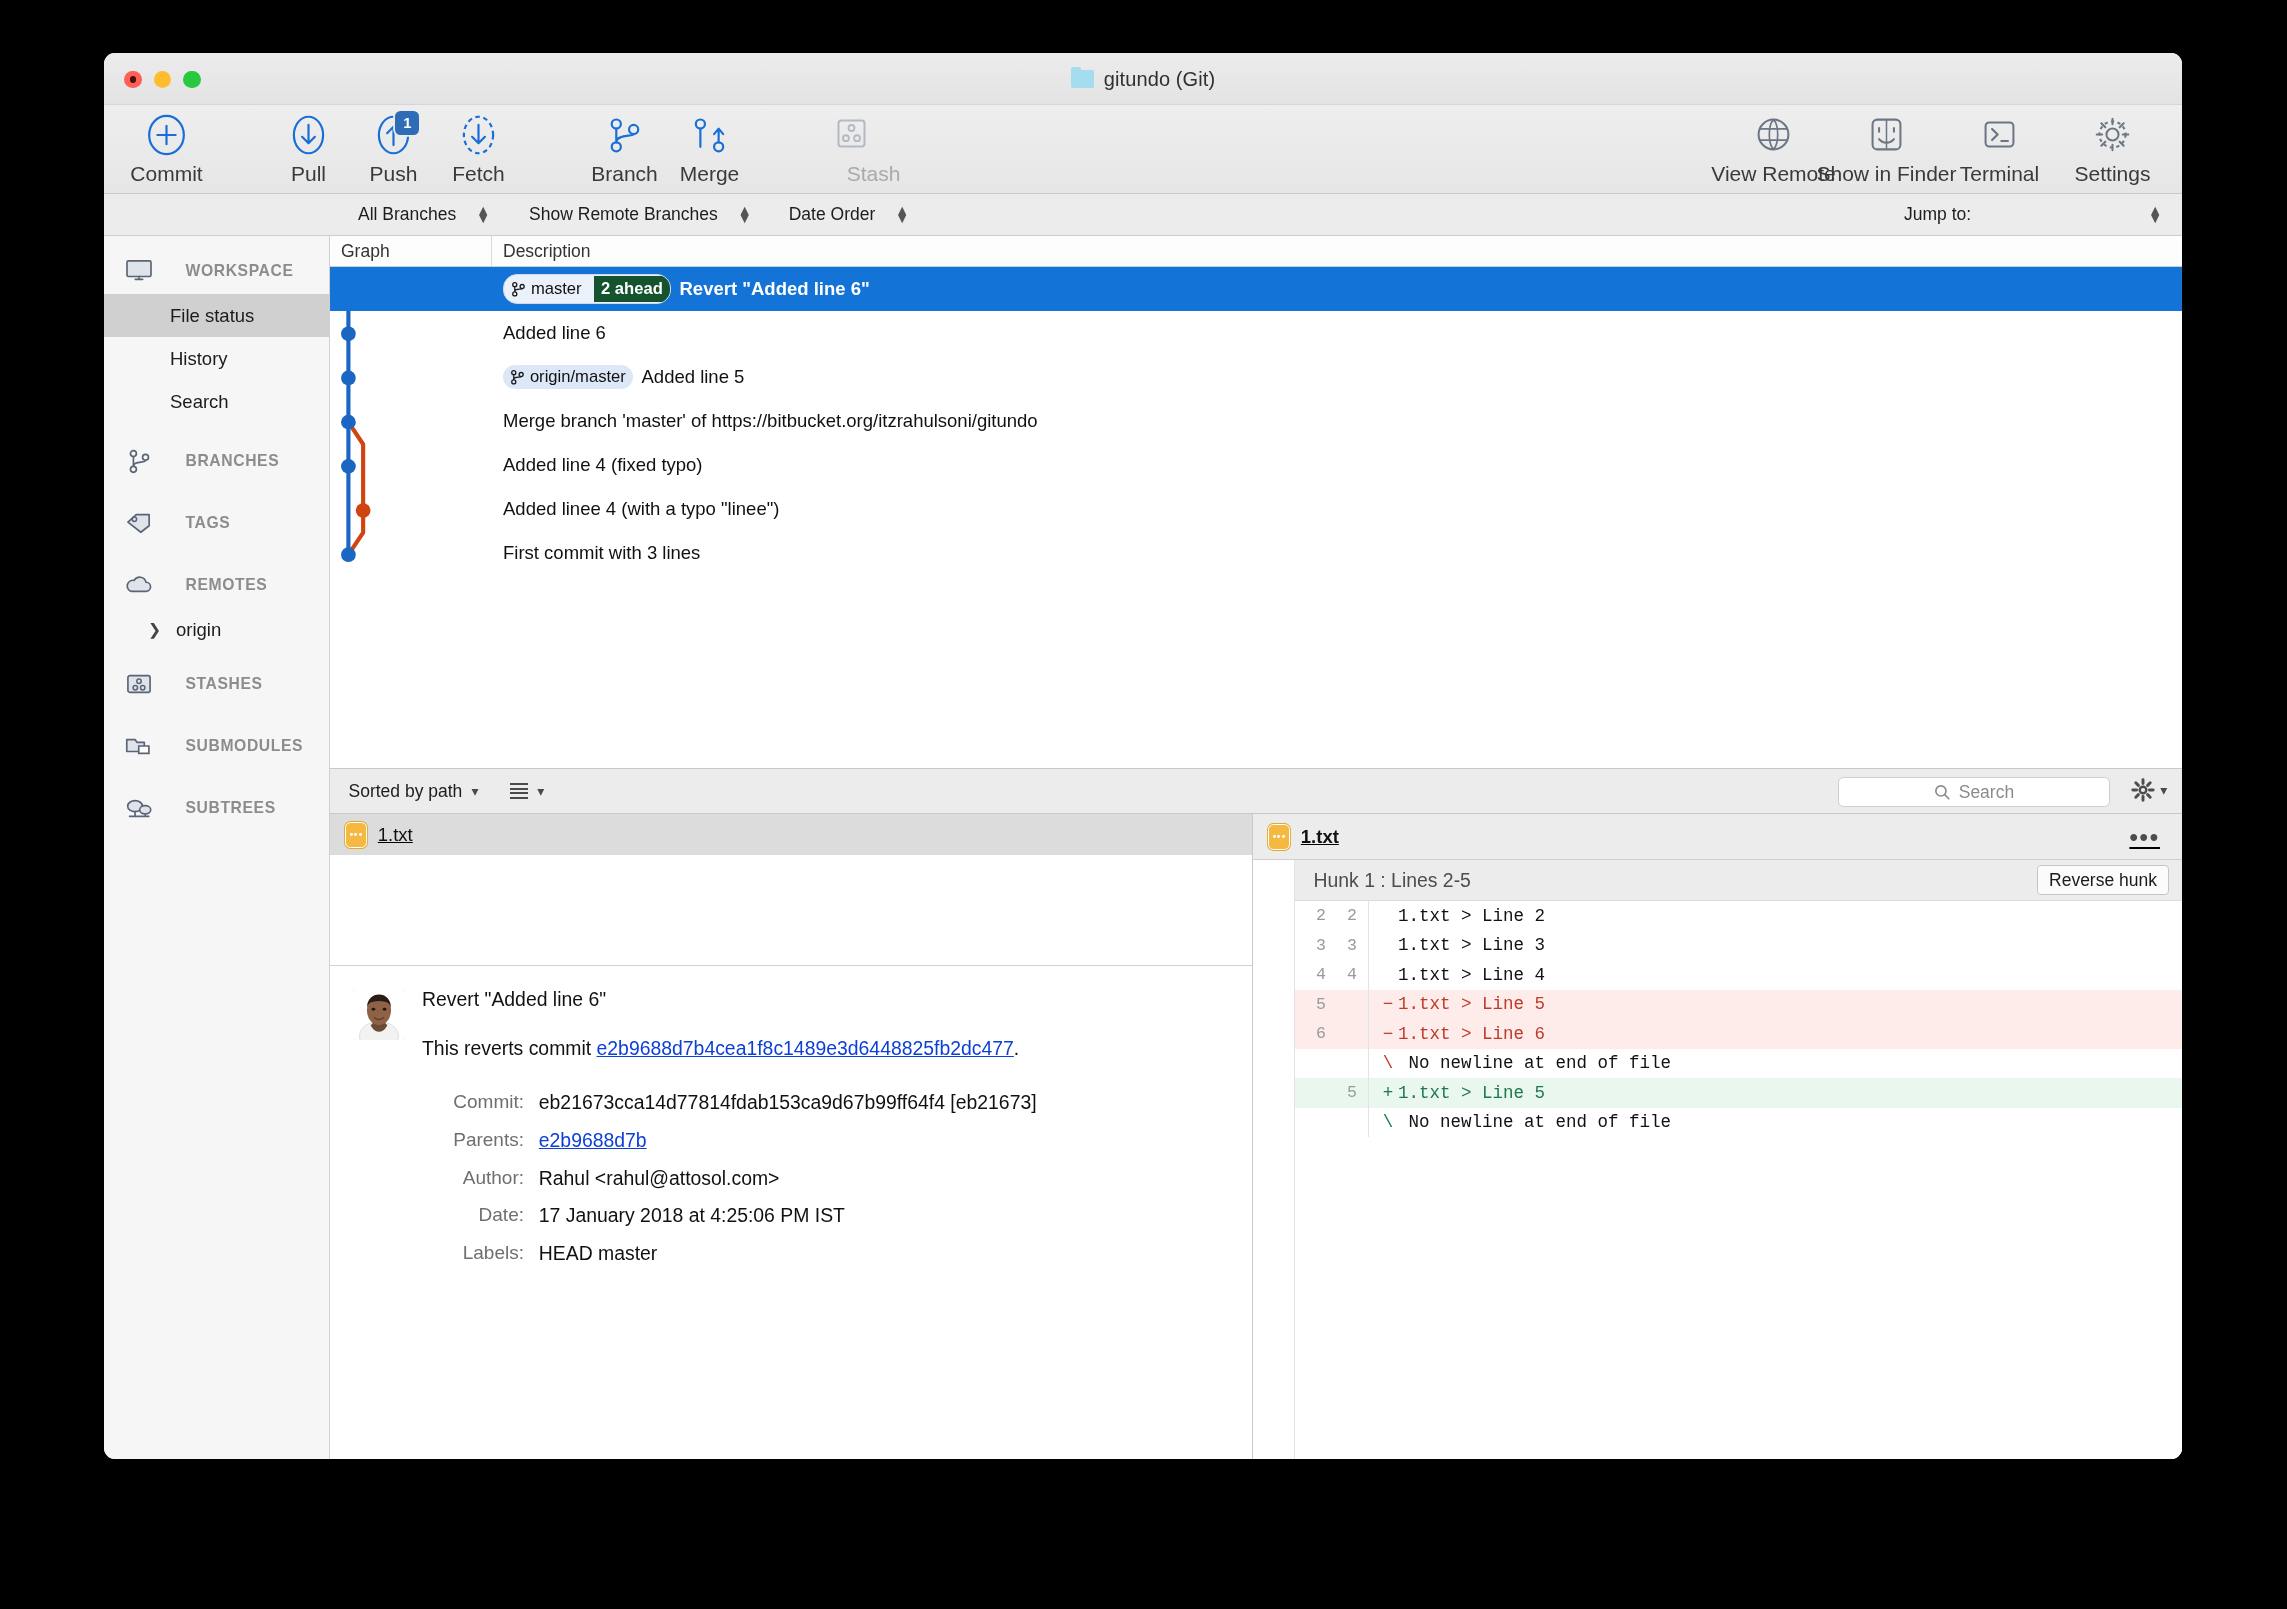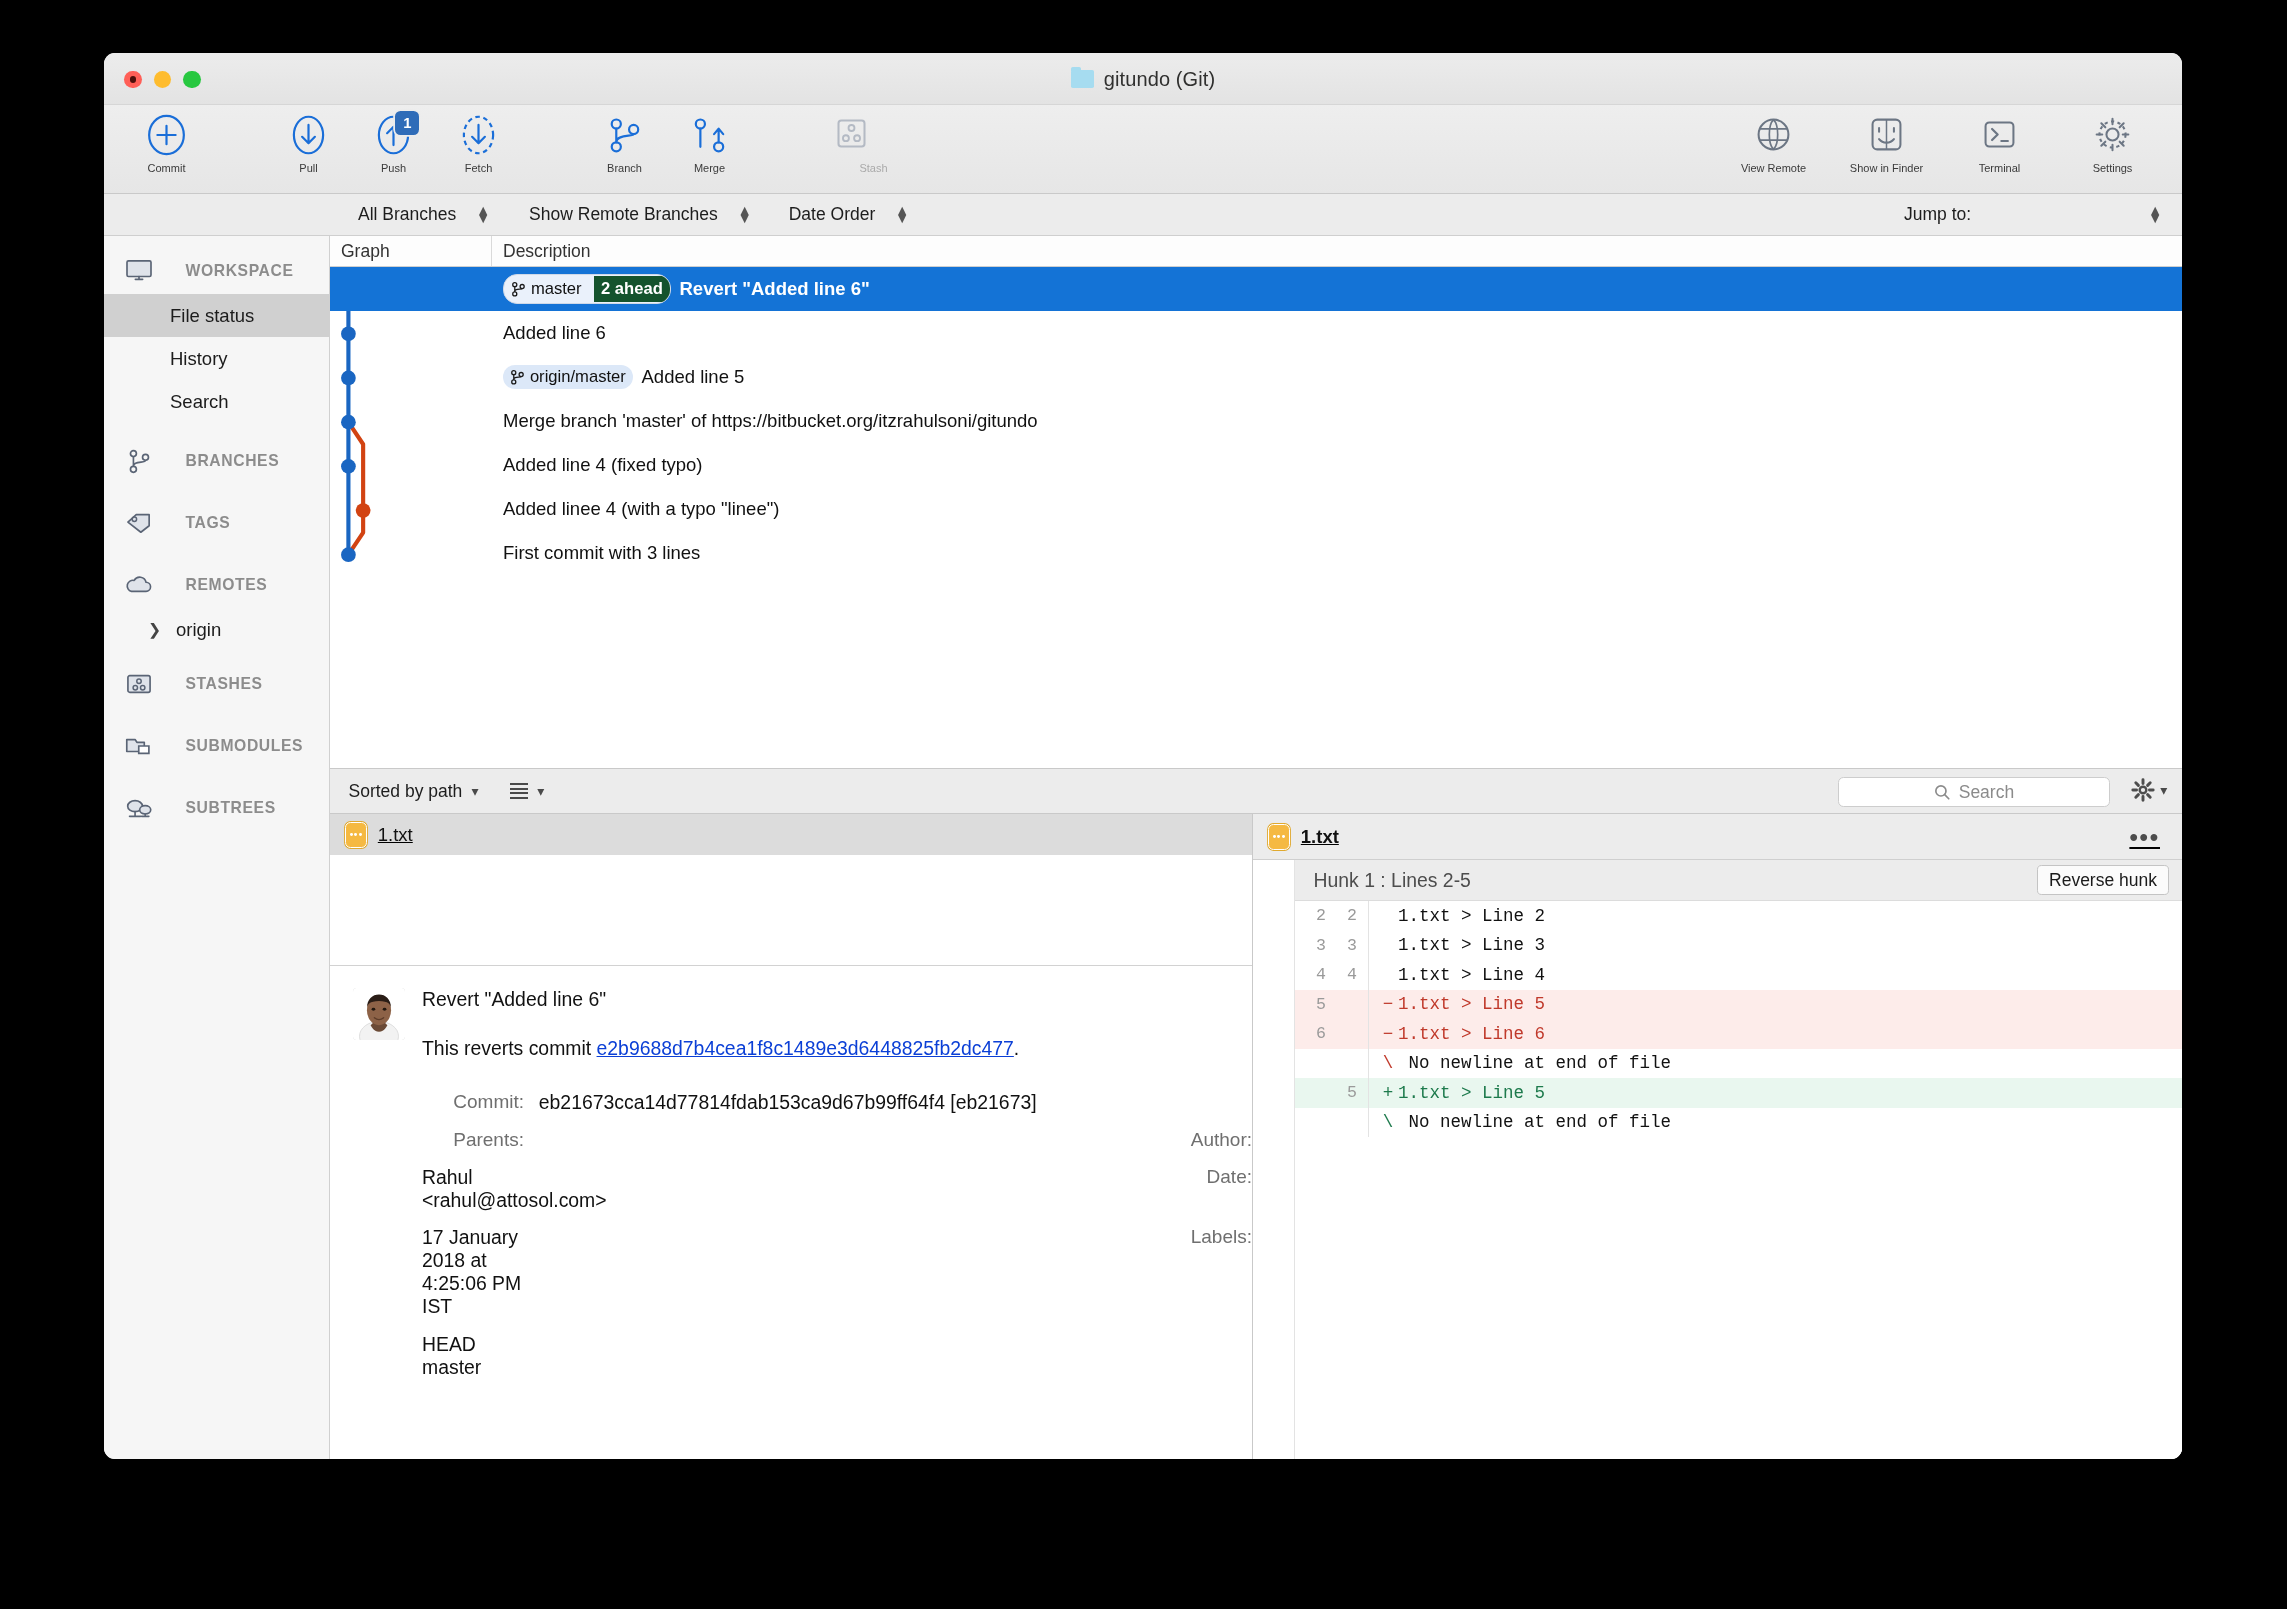--- a/index.html
+++ b/index.html
@@ -58,21 +58,21 @@
     background: linear-gradient(to bottom, #eeeeee, #e6e6e6);
     border-bottom: 0.9px solid #c9c9c9;
   }
   .tb-group { position:absolute; top:0; height:89px; display:flex; align-items:flex-start; }
   .tb-btn {
     width: 85px; height: 89px; padding-top: 5.5px;
     display:flex; flex-direction:column; align-items:center; gap:3.7px;
     cursor: default;
   }
   .tb-btn .ico { height: 48px; display:flex; align-items:center; justify-content:center; position:relative;}
-  .tb-btn .lbl { font-size: 11px; color: #3a3a3a; white-space: nowrap; text-align: right; }
+  .tb-btn .lbl { font-size: 21px; color: #3a3a3a; white-space: nowrap; text-align: right; }
   .tb-btn.dim .lbl { color: #aaaaaa; margin-left: 44px; }
   .badge {
     position:absolute; right:-7.4px; top:0;
     min-width: 24px; height: 24px; border-radius: 5.5px;
     background: #2f6cb8; color:#fff;
     font-size: 14.8px; line-height: 24px; text-align:center;
     padding: 0 4.6px; font-weight: 600;
     box-shadow: 0 0 0 1.8px #ececec;
   }
   .tb-right { right: 13px; }
@@ -691,20 +691,21 @@
               <div class="det-body">
                 <div class="det-title">Revert "Added line 6"</div>
                 <div class="det-reverts">
                   <span>This reverts commit </span><a class="sha" href="#">e2b9688d7b4cea1f8c1489e3d6448825fb2dc477</a><span>.</span>
                 </div>
                 <div class="det-table">
                   <div class="det-k">Commit:</div>
                   <div class="det-v">eb21673cca14d77814fdab153ca9d67b99ff64f4 [eb21673]</div>
 
                   <div class="det-k">Parents:</div>
+                  <div class="det-v"><a class="sha" href="#">e2b9688d7b</a></div>
 
                   <div class="det-k">Author:</div>
                   <div class="det-v">Rahul &lt;rahul@attosol.com&gt;</div>
 
                   <div class="det-k">Date:</div>
                   <div class="det-v">17 January 2018 at 4:25:06 PM IST</div>
 
                   <div class="det-k">Labels:</div>
                   <div class="det-v">HEAD master</div>
                 </div>

